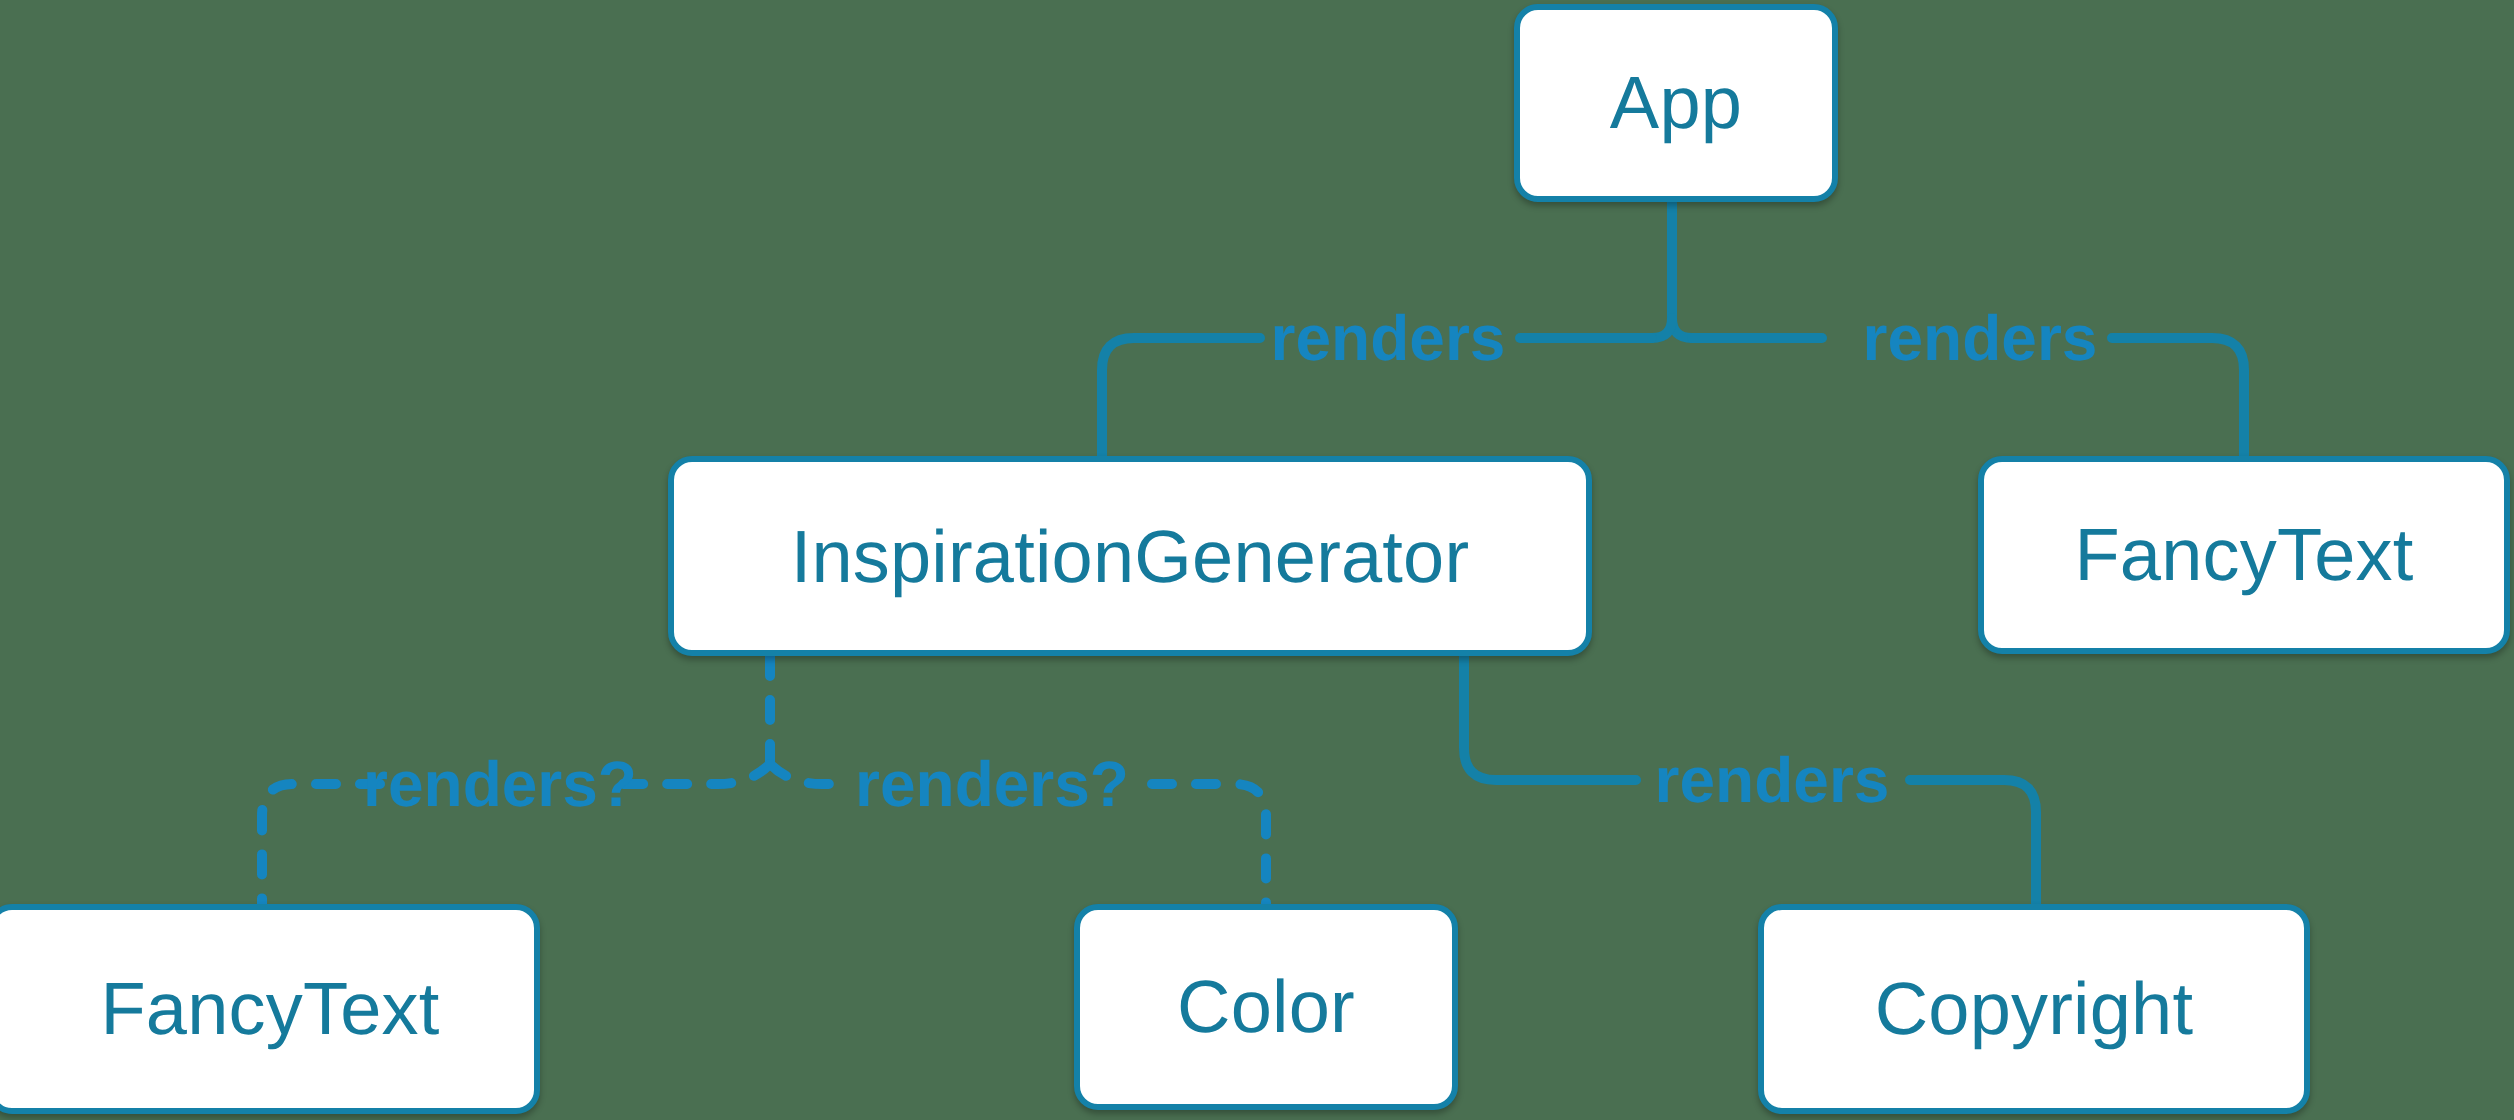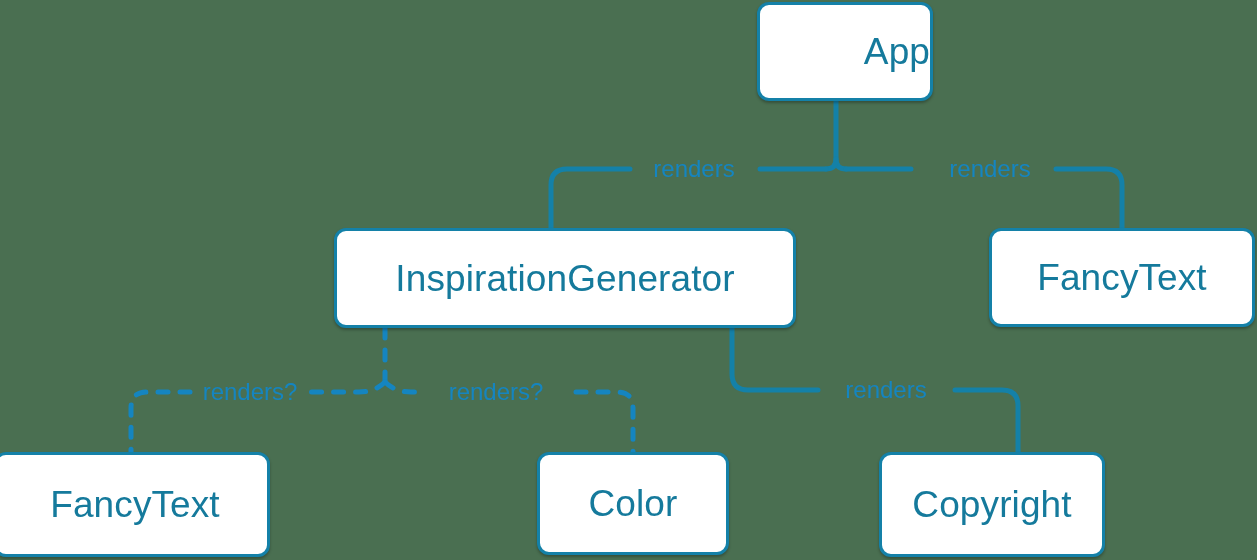--- a/index.html
+++ b/index.html
@@ -40,34 +40,34 @@
   .node-label {
     color: #157a9c;
     font-size: 37px;
     line-height: 1;
     letter-spacing: 0.1px;
     white-space: nowrap;
   }
   .edge-label {
     position: absolute;
     color: #1585c0;
-    font-size: 24px;
+    font-size: 32px;
     line-height: 1;
     white-space: nowrap;
     z-index: 2;
-    font-weight: 400;
+    font-weight: 700;
     transform: translate(-50%, -50%);
   }
   
-  #node-app            { left: 757px;  top: 2px;   width: 176px; height: 99px; justify-content: flex-end; }
+  #node-app            { left: 757px;  top: 2px;   width: 162px; height: 99px; }
   #node-inspgen        { left: 334px;  top: 228px; width: 462px; height: 100px; }
   #node-fancytext-top  { left: 989px;  top: 228px; width: 266px; height: 99px; }
   #node-fancytext-bot  { left: -6px;   top: 452px; width: 276px; height: 105px; }
   #node-color          { left: 537px;  top: 452px; width: 192px; height: 103px; }
-  #node-copyright      { left: 879px;  top: 452px; width: 226px; height: 105px; }
+  #node-copyright      { left: 879px;  top: 452px; width: 276px; height: 105px; }
   #node-fancytext-bot .node-label { margin-left: 6px; }
 </style>
 </head>
 <body>
 
 <div id="diagram-root">
 
   <svg id="edge-layer" viewBox="0 0 1257 560" width="1257" height="560" fill="none">
 
     <path d="M 836 101 L 836 159 Q 836 169 846 169" stroke="#1481a8" stroke-width="5" fill="none" stroke-linecap="round"></path>

